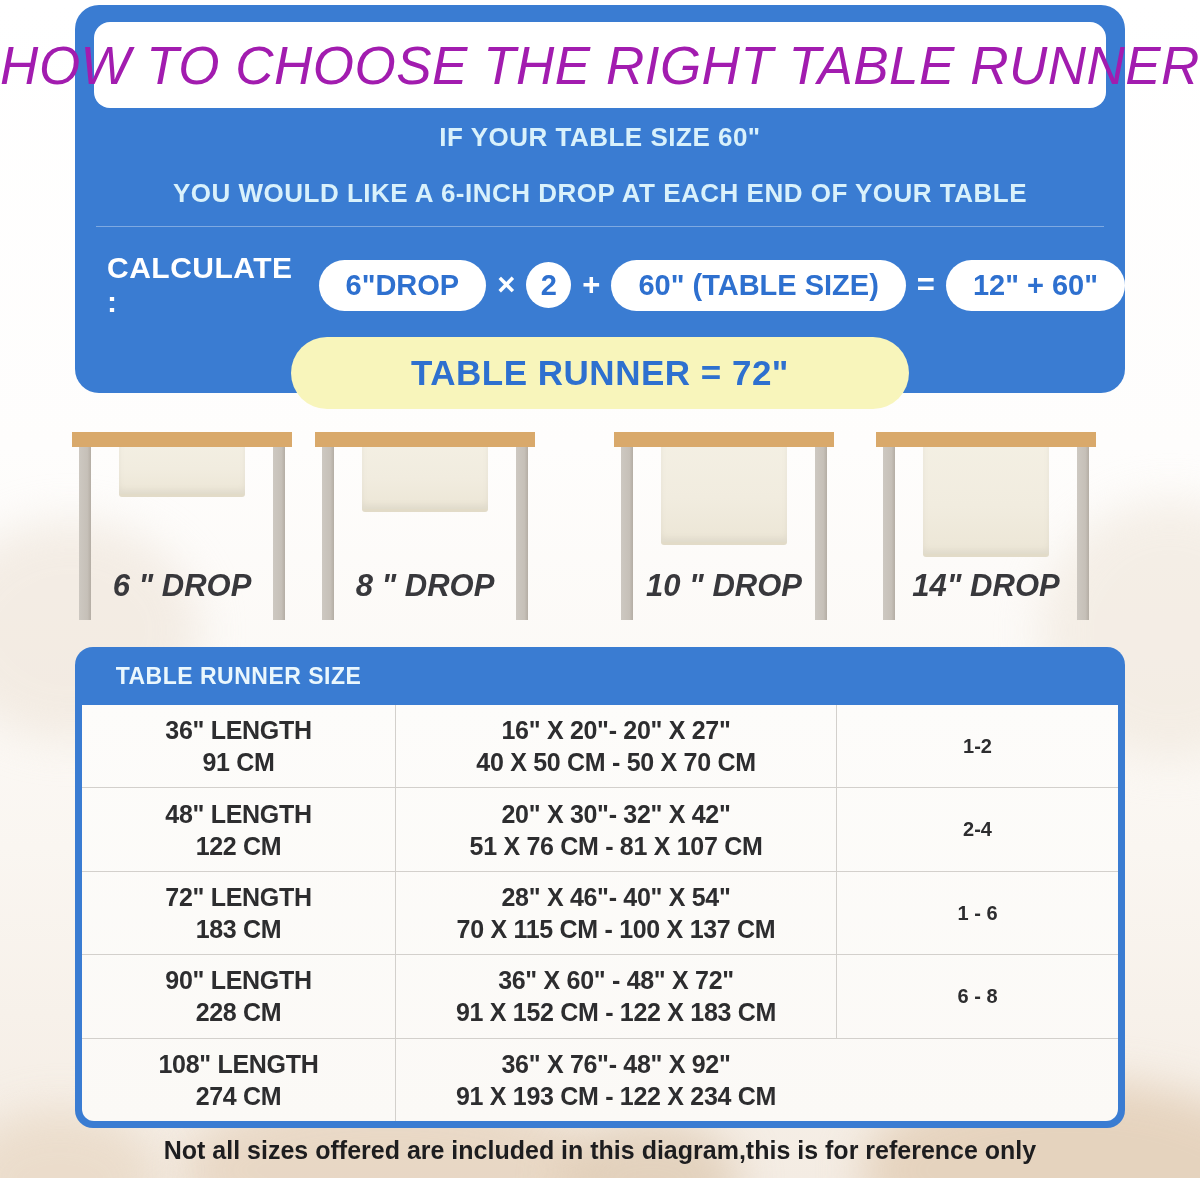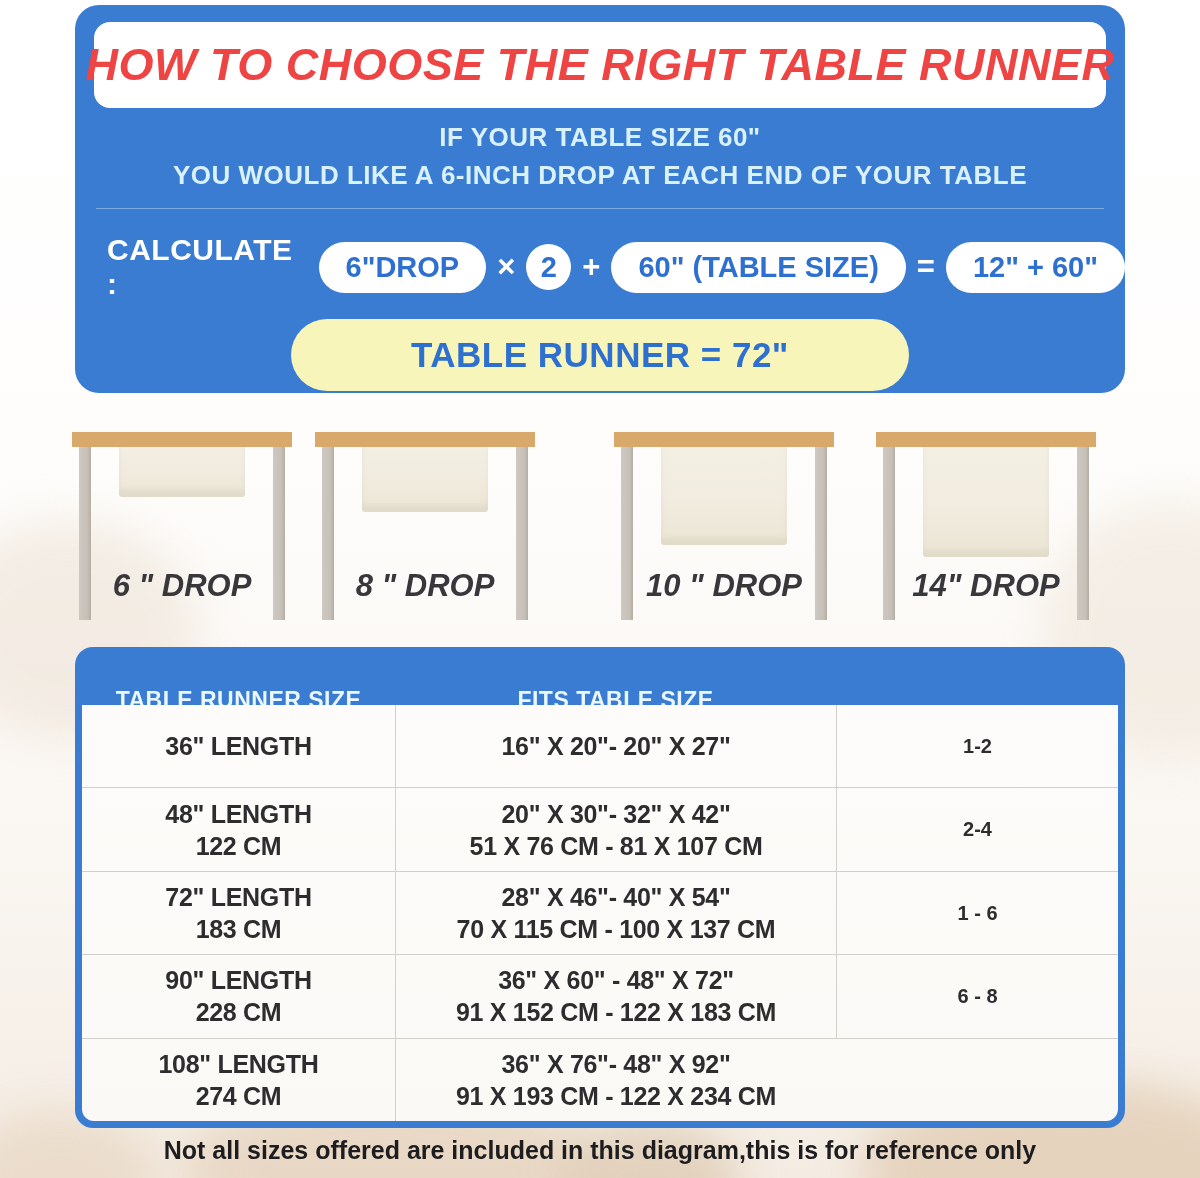--- a/index.html
+++ b/index.html
@@ -33,28 +33,28 @@
     width: 1050px; height: 388px;
     background: #3a7cd2;
     border-radius: 24px;
   }
   .title-bar {
     margin: 17px auto 0; width: 1012px; height: 86px;
     background: #ffffff; border-radius: 16px;
     display: flex; align-items: center; justify-content: center;
   }
   .title-bar .title {
-    font-size: 45px; font-weight: 700; font-style: italic;
-    color: #ef4444; letter-spacing: 0.5px; white-space: nowrap;
+    font-size: 53px; font-weight: 400; font-style: italic;
+    color: #a21caf; letter-spacing: 0.5px; white-space: nowrap;
   }
   .subline {
     margin-top: 14px; text-align: center;
     color: #d9f1fb; font-size: 26px; font-weight: 700; letter-spacing: 0.5px;
   }
-  .subline.second { margin-top: 7px; }
+  .subline.second { margin-top: 25px; }
   .panel-divider {
     margin: 17px auto 0; width: 1008px; height: 1px;
     background: rgba(255,255,255,0.35);
   }
   .calc-row {
     margin-top: 24px;
     display: flex; align-items: center; justify-content: center; gap: 11px; margin-left: 32px;
   }
   .calc-label { color: #ffffff; font-size: 30px; font-weight: 800; letter-spacing: 0.5px; }
   .pill {
@@ -108,21 +108,20 @@
   
   .size-panel {
     position: absolute; left: 75px; top: 647px;
     width: 1050px; height: 481px;
     background: #3a7cd2; border-radius: 18px;
   }
   .size-header {
     height: 58px; padding: 0 7px;
     display: grid; grid-template-columns: 313px 441px 1fr;
     align-items: center;
-    margin-top: 24px;
   }
   .size-header .hcell {
     text-align: center; color: #eaf7fd;
     font-size: 23px; font-weight: 800; letter-spacing: 0.5px;
   }
   .size-body {
     position: absolute; left: 7px; right: 7px; top: 58px; bottom: 7px;
     background: linear-gradient(180deg, #fdfcfa 0%, #fbf9f6 100%);
     border-radius: 0 0 12px 12px;
     display: flex; flex-direction: column; overflow: hidden;
@@ -206,30 +205,31 @@
     <div class="runner" style="height: 125px;"></div>
     <div class="tabletop"></div>
     <div class="leg left"></div>
     <div class="leg right"></div>
     <div class="drop-label">14" DROP</div>
   </div>
 
   <div class="size-panel">
     <div class="size-header">
       <div class="hcell">TABLE RUNNER SIZE</div>
-      <div class="hcell">FITS TABLE SIZE</div>
     </div>
     <div class="size-body">
 
       <div class="size-row">
         <div class="cell first">
           <div class="ln">36" LENGTH</div>
+          <div class="ln">91 CM</div>
         </div>
         <div class="cell mid">
           <div class="ln">16" X 20"- 20" X 27"</div>
+          <div class="ln">40 X 50 CM - 50 X 70 CM</div>
         </div>
         <div class="cell last">
           <div class="persons">1-2</div>
         </div>
       </div>
 
       <div class="size-row">
         <div class="cell first">
           <div class="ln">48" LENGTH</div>
           <div class="ln">122 CM</div>

